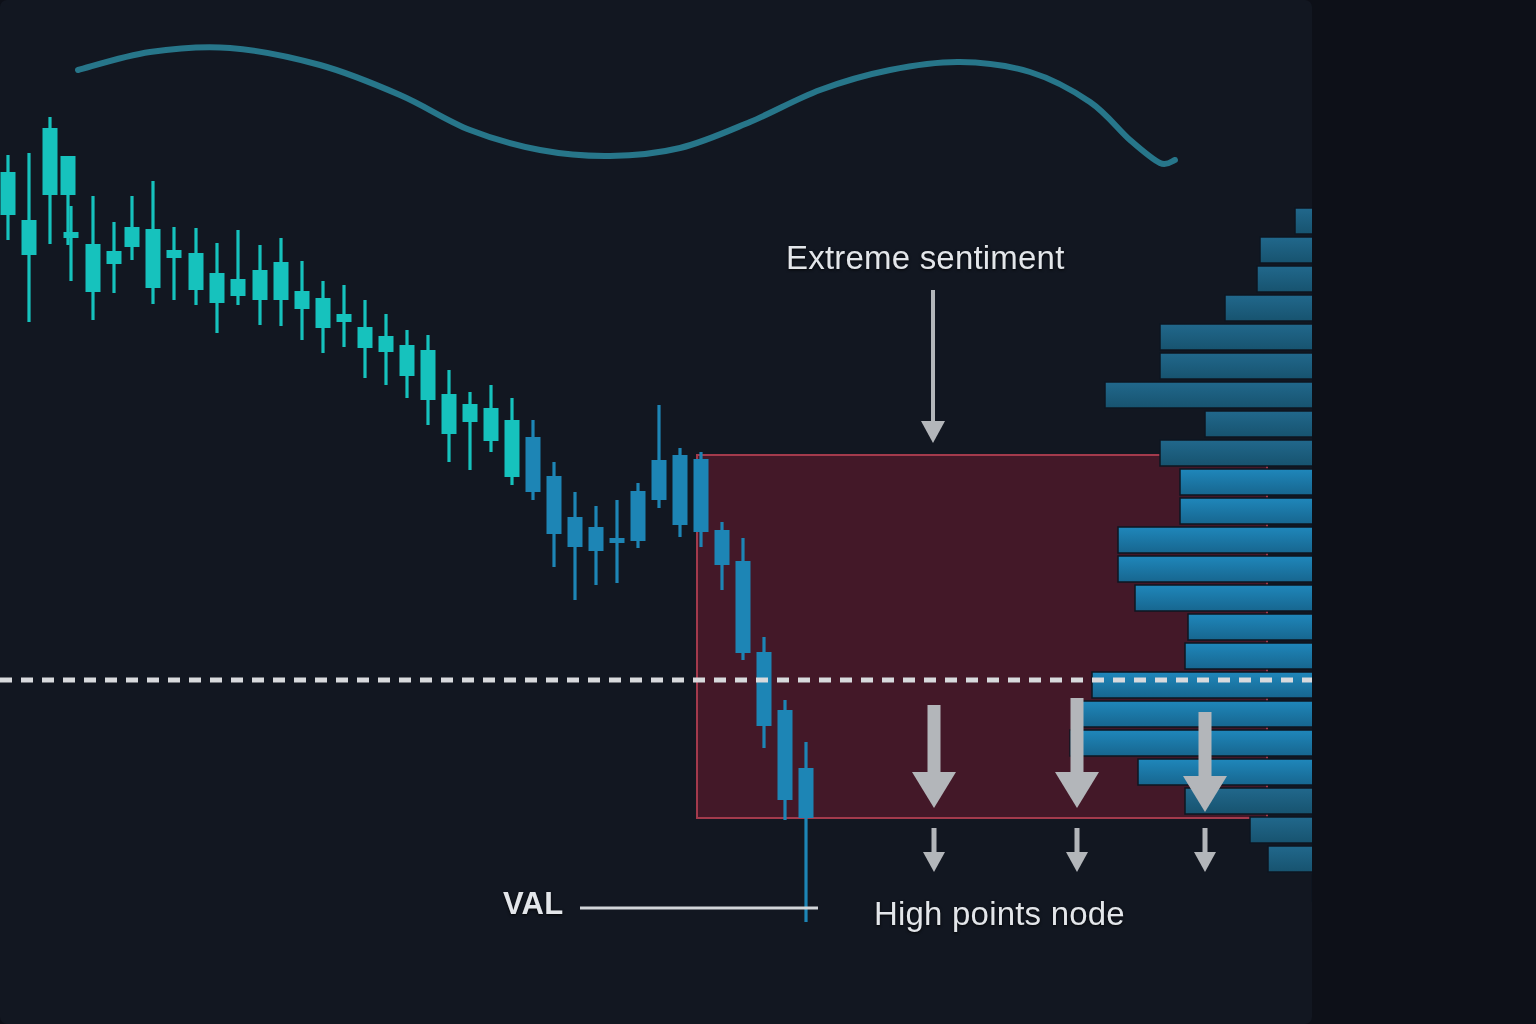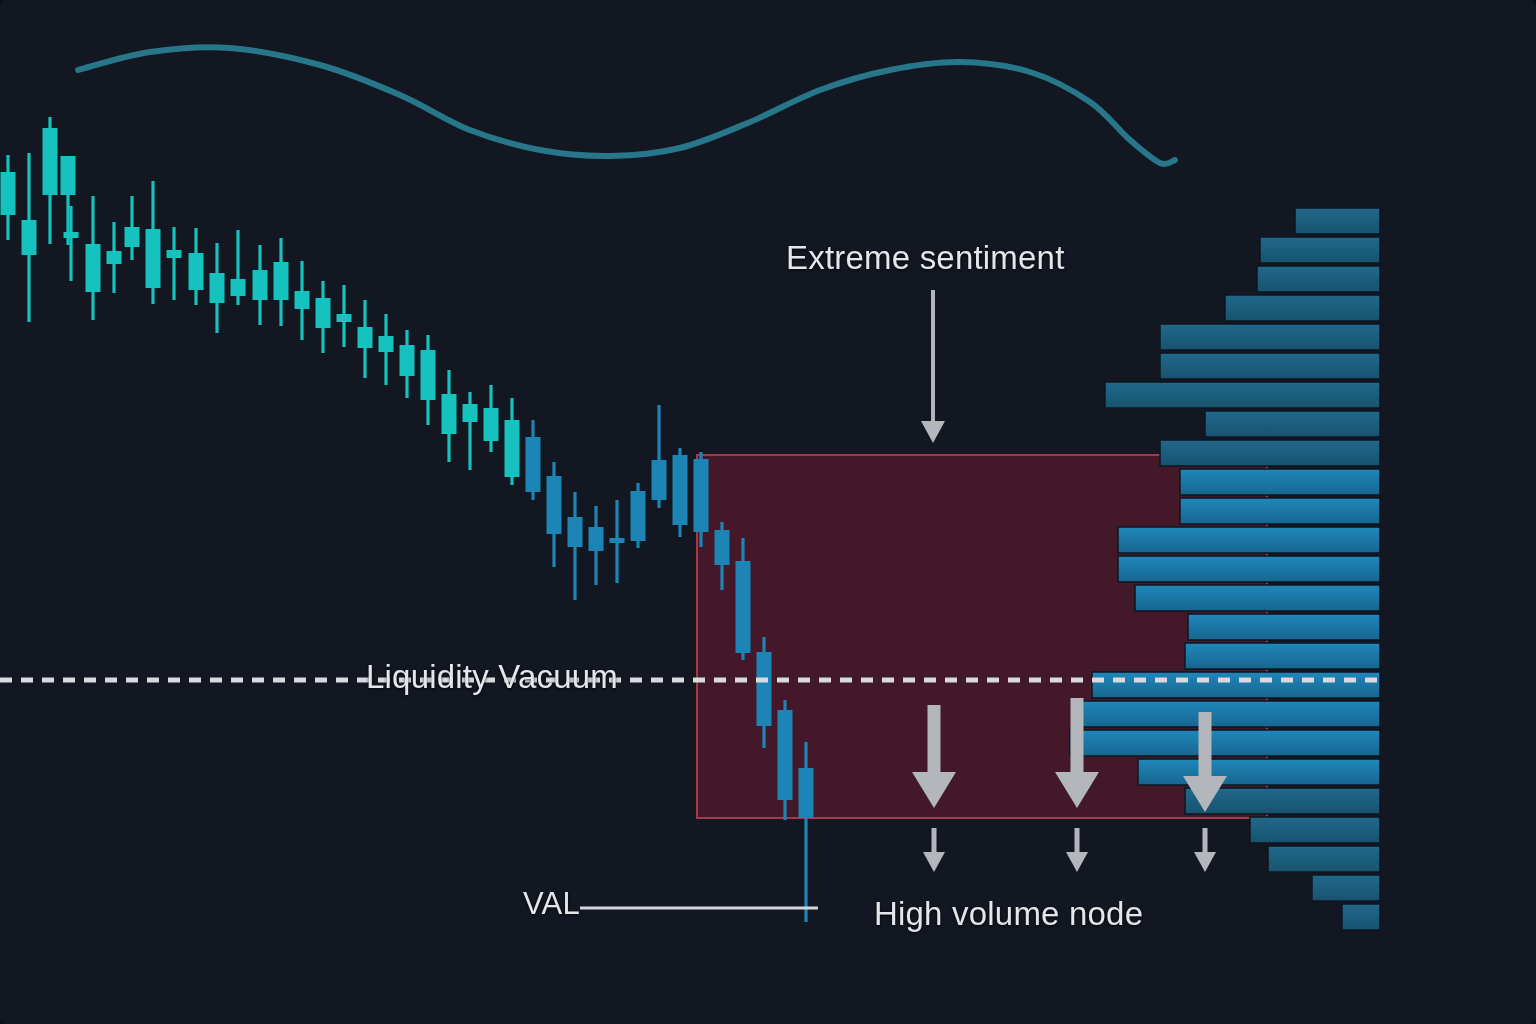--- a/index.html
+++ b/index.html
@@ -2,21 +2,21 @@
 <html><head>
 <meta charset="utf-8">
 <style>
   html, body {
     margin: 0;
     padding: 0;
     background: #0d1018;
   }
   #stage {
     position: relative;
-    width: 1536px;
+    width: 1312px;
     height: 1024px;
     background: #121721;
     overflow: hidden;
     font-family: "Liberation Sans", sans-serif;
     border-radius: 7px;
   }
   #stage svg.layer {
     position: absolute;
     left: 0;
     top: 0;
@@ -28,21 +28,21 @@
     color: #e3e6ea;
     font-family: "Liberation Sans", sans-serif;
     font-size: 33px;
     font-weight: 400;
     letter-spacing: 0.2px;
     white-space: nowrap;
     text-shadow: 0 1px 3px rgba(0,0,0,0.85);
   }
   #label-extreme-sentiment { left: 786px; top: 239px; }
   #label-liquidity-vacuum  { left: 366px; top: 658px; }
-  #label-val               { left: 523px; top: 886px; font-size: 31px; }
+  #label-val               { left: 503px; top: 886px; font-size: 31px; font-weight: bold; }
   #label-hvn {
     left: 874px;
     top: 890px;
     line-height: 47px;
     white-space: normal;
     width: 330px;
   }
 </style>
 </head>
 <body>
@@ -298,21 +298,20 @@
         </g>
       </g>
 
     <g>
       <line id="val-line" stroke="#d2d5d9" stroke-width="3" x1="580" x2="818" y1="908" y2="908"></line>
     </g>
   </svg>
 
   <div class="anno-text" id="label-extreme-sentiment">Extreme sentiment</div>
 
-  <div class="anno-text" id="label-liquidity-vacuum">Liquidity Vacuum</div>
 
   <div class="anno-text" id="label-val">VAL</div>
 
   <div class="anno-text" id="label-hvn">
-    <span>High volume node</span><br>
+    <span>High points node</span><br>
   </div>
 
 </div>
 
 </body></html>

